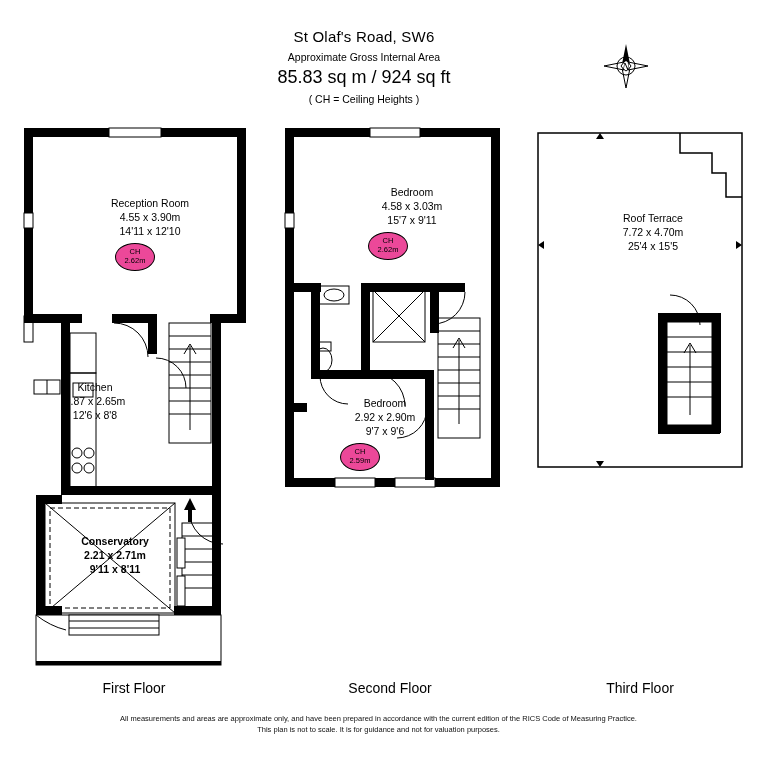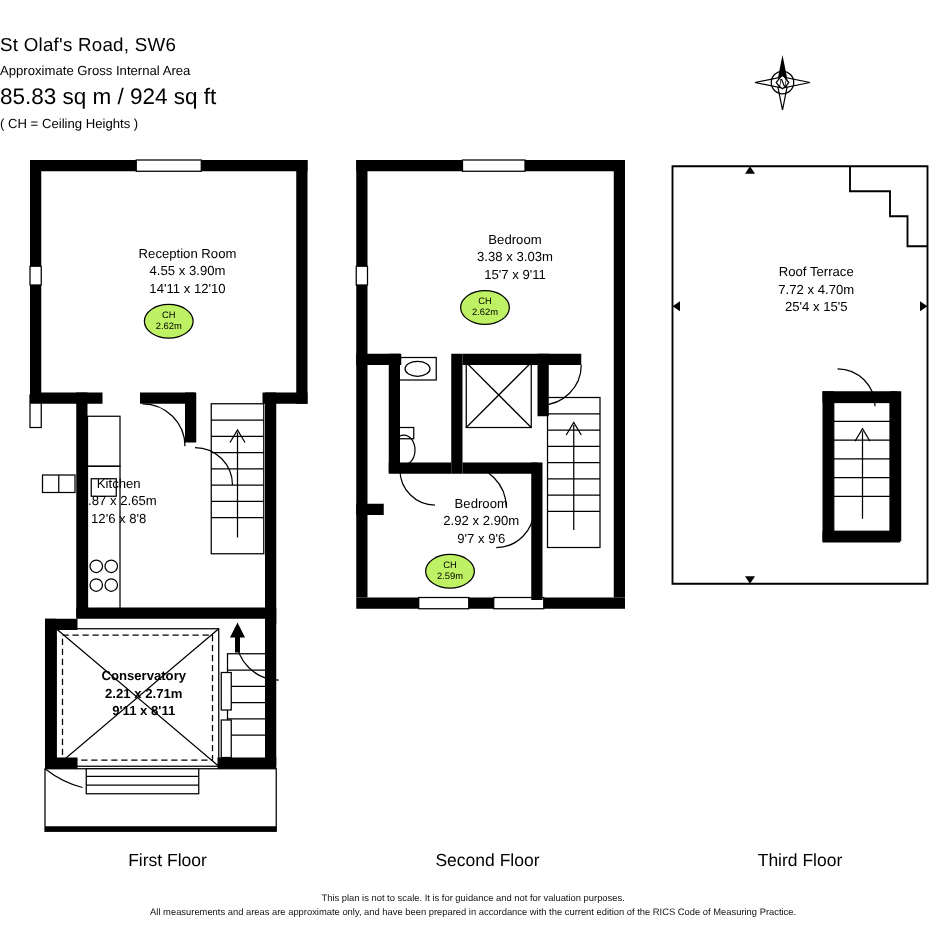--- a/index.html
+++ b/index.html
@@ -18,20 +18,21 @@
   .plan-root {
     position: absolute;
     inset: 0;
   }
   
   .header {
     position: absolute;
     top: 28px;
     left: 0;
     width: 728px;
+    text-align: center;
   }
   .header .title {
     font-size: 15px;
     letter-spacing: 0.2px;
     margin-bottom: 6px;
   }
   .header .sub1 {
     font-size: 10.5px;
     margin-bottom: 4px;
   }
@@ -88,21 +89,21 @@
     position: absolute;
     width: 40px;
     height: 28px;
     border: 1px solid #000;
     border-radius: 50%;
     text-align: center;
     font-size: 7.5px;
     line-height: 1.25;
     padding-top: 3px;
     box-sizing: border-box;
-    background: #bef264;
+    background: #ec4899;
   }
 
   svg { display: block; }
 </style>
 </head>
 <body>
 
 <div class="plan-root">
 
   <div class="header">
@@ -315,21 +316,21 @@
         <path d="M190 174 A 32 32 0 0 1 158 206"></path>
         <path d="M96 254 A 34 34 0 0 1 130 288"></path>
         <path d="M152 290 A 30 30 0 0 1 122 320"></path>
         <path d="M45 258 A 28 28 0 0 0 73 286"></path>
       </g>
     </svg>
   </div>
 
   <div class="room-label" style="left:332px; top:185px; width:160px;">
     <div class="nm">Bedroom</div>
-    <div class="dm">3.38 x 3.03m</div>
+    <div class="dm">4.58 x 3.03m</div>
     <div class="dm">15'7 x 9'11</div>
   </div>
   <div class="ch-badge" style="left:368px; top:232px;">
     <div>CH</div>
     <div>2.62m</div>
   </div>
 
   <div class="room-label" style="left:305px; top:396px; width:160px;">
     <div class="nm">Bedroom</div>
     <div class="dm">2.92 x 2.90m</div>
@@ -381,17 +382,17 @@
     <div class="nm">Roof Terrace</div>
     <div class="dm">7.72 x 4.70m</div>
     <div class="dm">25'4 x 15'5</div>
   </div>
 
   <div class="floor-caption" id="cap-second">Second Floor</div>
   <div class="floor-caption" id="cap-first">First Floor</div>
   <div class="floor-caption" id="cap-third">Third Floor</div>
 
   <div class="footer">
+    <div>All measurements and areas are approximate only, and have been prepared in accordance with the current edition of the RICS Code of Measuring Practice.</div>
     <div>This plan is not to scale. It is for guidance and not for valuation purposes.</div>
-    <div>All measurements and areas are approximate only, and have been prepared in accordance with the current edition of the RICS Code of Measuring Practice.</div>
   </div>
 
 </div>
 
 </body></html>

